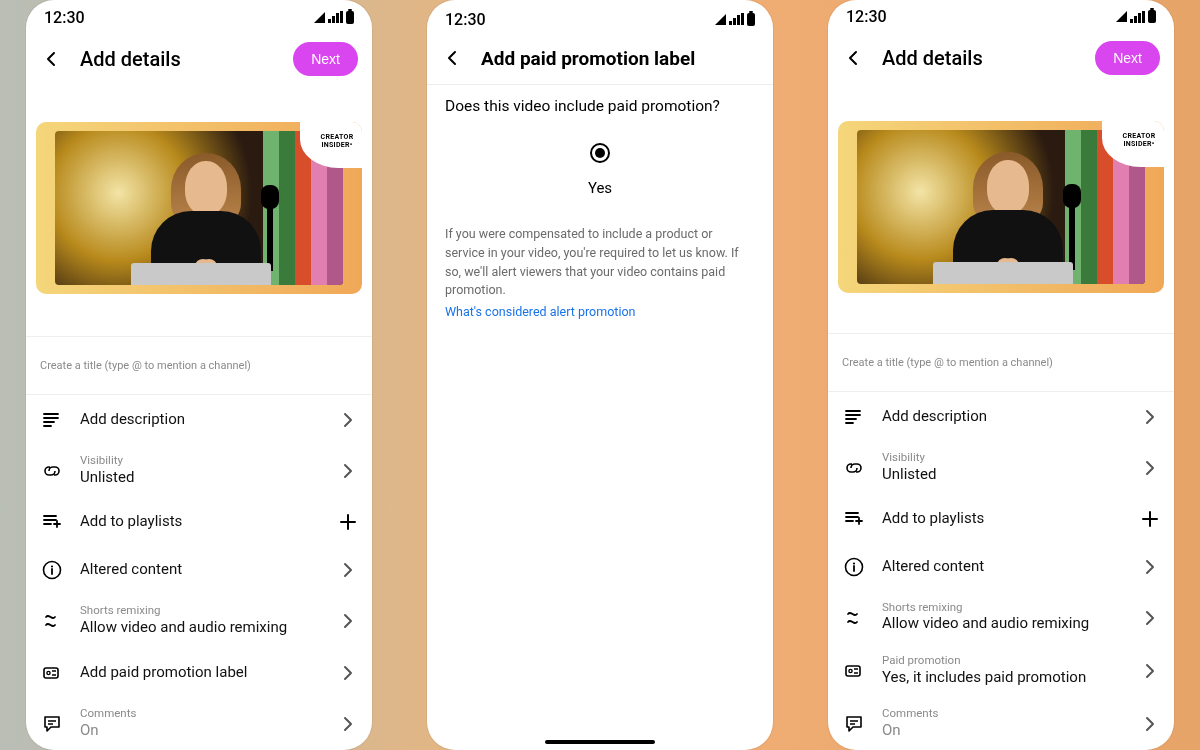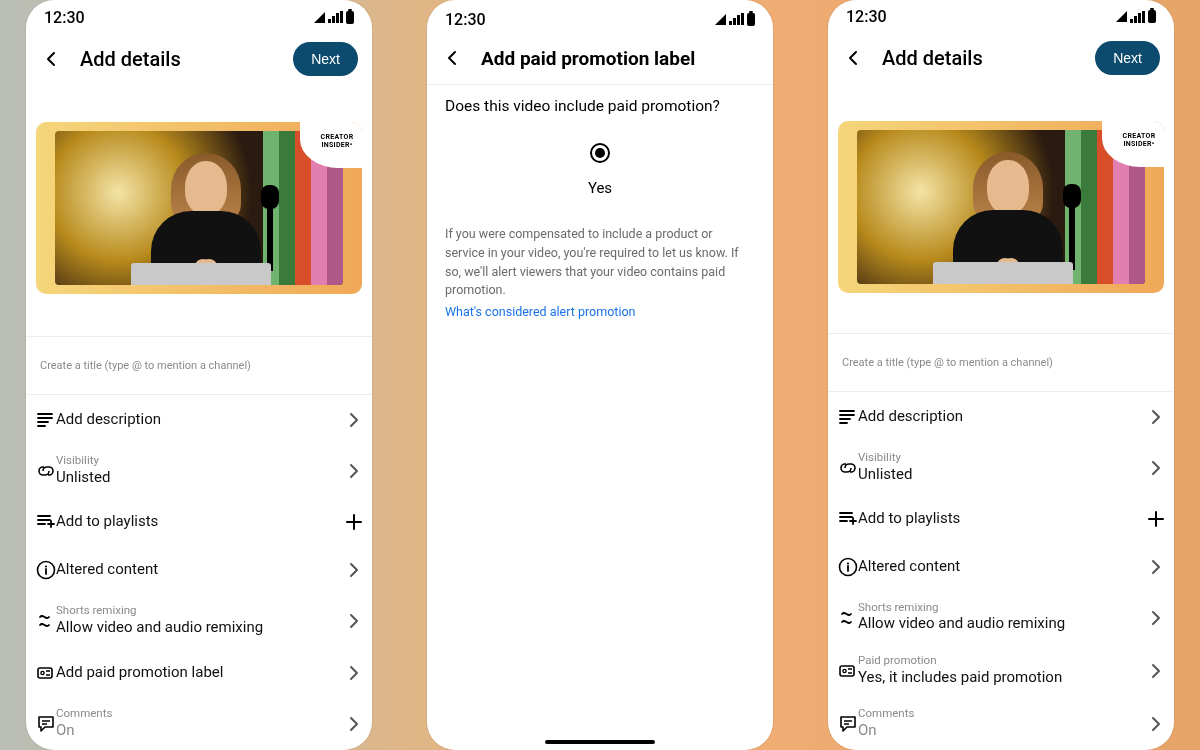--- a/index.html
+++ b/index.html
@@ -36,21 +36,21 @@
   .batt::before{content:"";position:absolute;top:-2px;left:2px;width:4px;height:2px;background:#000;border-radius:1px;}
   
   .appbar {
     display:flex; align-items:center; gap:16px;
     padding: 8px 14px 14px 14px;
   }
   .appbar .back { width:24px; height:24px; display:flex;align-items:center;justify-content:center;}
   .appbar h1 { font-size:20px; font-weight:500; flex:1; }
   .appbar.bold h1 { font-weight:700; font-size:19px;}
   .next-btn {
-    background:#0c4a6e; color:#fff; border:none;
+    background:#d946ef; color:#fff; border:none;
     padding: 9px 18px; border-radius: 22px; font-size:14px; font-weight:500;
   }
   
   .thumb-wrap { padding: 8px 10px 10px 10px; margin-top: 24px; }
   .thumb {
     width:100%; height:172px; border-radius:10px; position:relative; overflow:hidden;
     background: linear-gradient(90deg,#f5d67a 0%, #f0a858 100%);
     display:flex; align-items:center; justify-content:center;
   }
   .thumb-inner {
@@ -84,22 +84,22 @@
     font-size:7px; font-weight:700; letter-spacing:0.3px; padding-left:10px; padding-bottom:6px;
   }
   .spacer { height: 36px; border-bottom:1px solid #eee;}
   
   .title-field{
     padding: 22px 14px; color:#8a8a8a; font-size:11px;
     border-bottom:1px solid #eee;
   }
   
   .row{
-    display:flex; align-items:center; 
-    padding: 13px 8px; min-height:48px;
+    display:flex; align-items:center; gap:18px;
+    padding: 13px 14px; min-height:48px;
   }
   .row .ic{ width:22px; display:flex; justify-content:center; color:#333;}
   .row .txt{ flex:1; }
   .row .sub{ font-size:11.5px; color:#8a8a8a; line-height:1.2;}
   .row .main{ font-size:15px; color:#111; }
   .row .main.gray{ color:#8a8a8a;}
   .row .trail{ color:#555; }
   svg{display:block}
   
   .promo-body{ padding: 4px 18px; }

